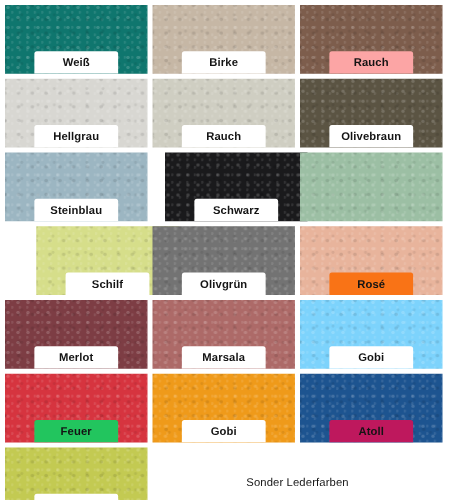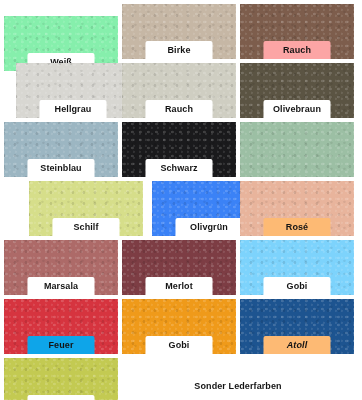--- a/index.html
+++ b/index.html
@@ -85,108 +85,108 @@
   .caption-cell {
     grid-column: 2 / span 2;
     height: 55px;
     display: flex;
     align-items: center;
     justify-content: center;
   }
 
   .caption-text {
     font-size: 9px;
-    font-weight: bold;
+    font-weight: normal;
     color: #141414;
     letter-spacing: 0.1px;
     white-space: nowrap;
   }
 </style>
 </head>
 <body style="background-color: rgb(255, 255, 255);">
 
 <div id="palette-page">
 
   <div class="swatch-grid">
 
-    <div class="swatch" style="background-color: #86efac; margin-top: 12px;">
+    <div class="swatch" style="background-color: #0f766e;">
       <div class="swatch-surface"></div>
       <div class="swatch-label" style="background-color: rgb(255, 255, 255); color: rgb(20, 20, 20);">Weiß</div>
     </div>
     <div class="swatch" style="background-color: rgb(198, 183, 165);">
       <div class="swatch-surface"></div>
       <div class="swatch-label" style="background-color: rgb(255, 255, 255); color: rgb(20, 20, 20);">Birke</div>
     </div>
     <div class="swatch" style="background-color: rgb(125, 93, 76);">
       <div class="swatch-surface"></div>
       <div class="swatch-label" style="background-color: #fca5a5; color: rgb(20, 20, 20);">Rauch</div>
     </div>
 
-    <div class="swatch" style="background-color: rgb(216, 215, 210); margin-left: 12px;">
+    <div class="swatch" style="background-color: rgb(216, 215, 210);">
       <div class="swatch-surface"></div>
       <div class="swatch-label" style="background-color: rgb(255, 255, 255); color: rgb(20, 20, 20);">Hellgrau</div>
     </div>
     <div class="swatch" style="background-color: rgb(207, 206, 194);">
       <div class="swatch-surface"></div>
       <div class="swatch-label" style="background-color: rgb(255, 255, 255); color: rgb(20, 20, 20);">Rauch</div>
     </div>
     <div class="swatch" style="background-color: rgb(91, 84, 67);">
       <div class="swatch-surface"></div>
       <div class="swatch-label" style="background-color: rgb(255, 255, 255); color: rgb(20, 20, 20);">Olivebraun</div>
     </div>
 
     <div class="swatch" style="background-color: rgb(156, 182, 194);">
       <div class="swatch-surface"></div>
       <div class="swatch-label" style="background-color: rgb(255, 255, 255); color: rgb(20, 20, 20); text-align: center;">Steinblau</div>
     </div>
-    <div class="swatch" style="background-color: rgb(26, 26, 28);">
+    <div class="swatch" style="background-color: rgb(26, 26, 28); margin-left: 10px;">
       <div class="swatch-surface"></div>
       <div class="swatch-label" style="background-color: rgb(255, 255, 255); color: rgb(20, 20, 20);">Schwarz</div>
     </div>
     <div class="swatch" style="background-color: rgb(156, 191, 164);">
       <div class="swatch-surface"></div>
     </div>
 
     <div class="swatch" style="background-color: rgb(214, 222, 138); margin-left: 25px;">
       <div class="swatch-surface"></div>
       <div class="swatch-label" style="background-color: rgb(255, 255, 255); color: rgb(20, 20, 20);">Schilf</div>
     </div>
-    <div class="swatch" style="background-color: #3b82f6; margin-left: 30px;">
+    <div class="swatch" style="background-color: #737373;">
       <div class="swatch-surface"></div>
       <div class="swatch-label" style="background-color: rgb(255, 255, 255); color: rgb(20, 20, 20);">Olivgrün</div>
     </div>
     <div class="swatch" style="background-color: rgb(232, 180, 156);">
       <div class="swatch-surface"></div>
-      <div class="swatch-label" style="background-color: #fdba74; color: rgb(20, 20, 20);">Rosé</div>
+      <div class="swatch-label" style="background-color: #f97316; color: rgb(20, 20, 20);">Rosé</div>
     </div>
 
+    <div class="swatch" style="background-color: rgb(125, 61, 68);">
+      <div class="swatch-surface"></div>
+      <div class="swatch-label" style="background-color: rgb(255, 255, 255); color: rgb(20, 20, 20);">Merlot</div>
+    </div>
     <div class="swatch" style="background-color: rgb(173, 106, 104);">
       <div class="swatch-surface"></div>
       <div class="swatch-label" style="background-color: rgb(255, 255, 255); color: rgb(20, 20, 20);">Marsala</div>
-    </div>
-    <div class="swatch" style="background-color: rgb(125, 61, 68);">
-      <div class="swatch-surface"></div>
-      <div class="swatch-label" style="background-color: rgb(255, 255, 255); color: rgb(20, 20, 20);">Merlot</div>
     </div>
     <div class="swatch" style="background-color: #7dd3fc;">
       <div class="swatch-surface"></div>
       <div class="swatch-label" style="background-color: rgb(255, 255, 255); color: rgb(20, 20, 20);">Gobi</div>
     </div>
 
     <div class="swatch" style="background-color: rgb(214, 52, 63);">
       <div class="swatch-surface"></div>
-      <div class="swatch-label" style="background-color: #0ea5e9; color: rgb(20, 20, 20); text-align: center;">Feuer</div>
+      <div class="swatch-label" style="background-color: #22c55e; color: rgb(20, 20, 20); text-align: center;">Feuer</div>
     </div>
     <div class="swatch" style="background-color: rgb(239, 154, 26);">
       <div class="swatch-surface"></div>
       <div class="swatch-label" style="background-color: rgb(255, 255, 255); color: rgb(20, 20, 20);">Gobi</div>
     </div>
     <div class="swatch" style="background-color: rgb(29, 84, 144);">
       <div class="swatch-surface"></div>
-      <div class="swatch-label" style="background-color: #fdba74; color: rgb(20, 20, 20); font-style: italic;">Atoll</div>
+      <div class="swatch-label" style="background-color: #be185d; color: rgb(20, 20, 20);">Atoll</div>
     </div>
   </div>
 
   <div class="last-row">
     <div class="swatch" style="background-color: rgb(195, 202, 82);">
       <div class="swatch-surface"></div>
       <div class="swatch-label" style="background-color: rgb(255, 255, 255); color: rgb(20, 20, 20);">Limette</div>
     </div>
     <div class="caption-cell">
       <span class="caption-text" style="color: rgb(20, 20, 20);">Sonder Lederfarben</span>

